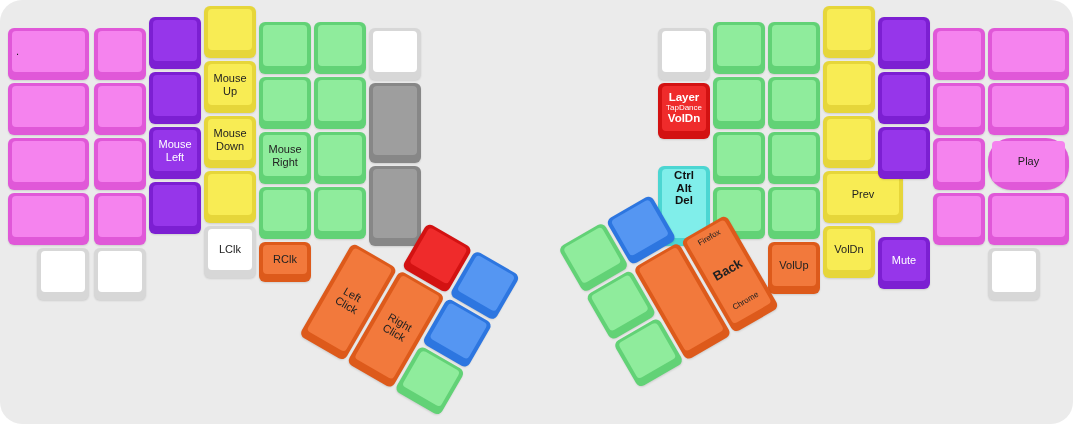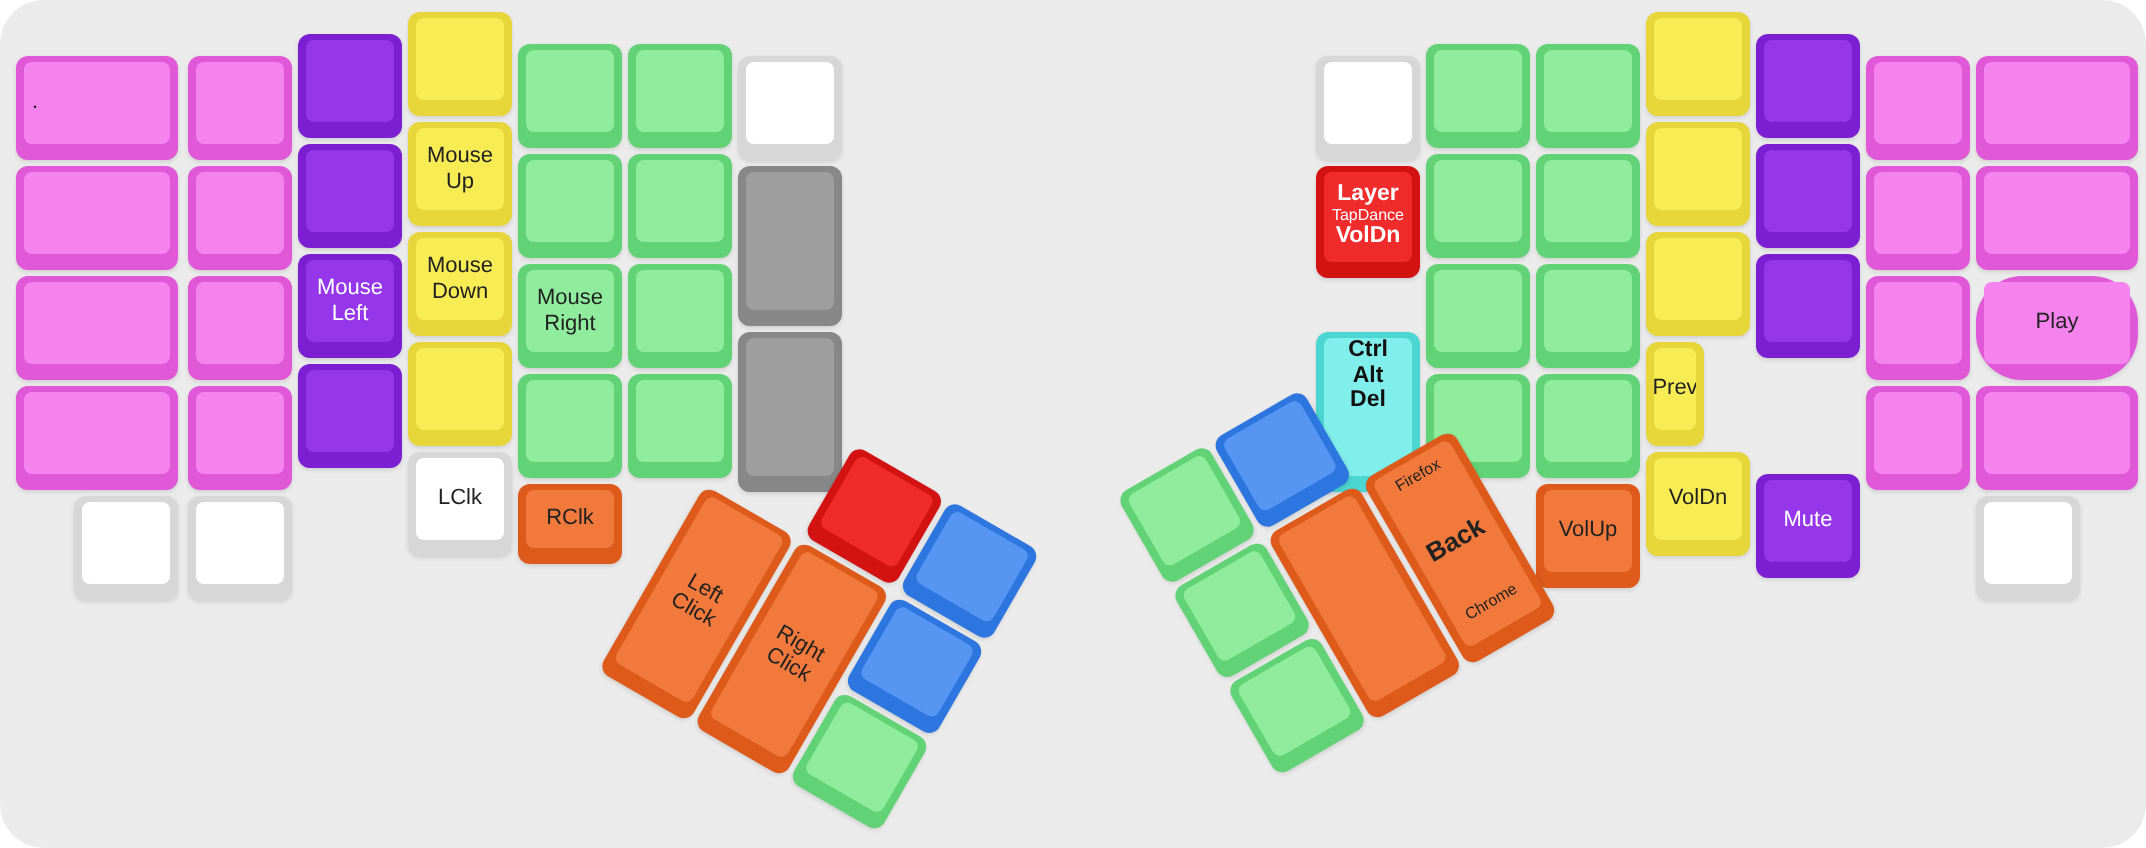--- a/index.html
+++ b/index.html
@@ -194,21 +194,21 @@
     </div>
     <div class="key" style="left: 823px; top: 6px; width: 52px; height: 52px; --base: #e6d63a; --surface: #f8ec54; --txt: #222222;">
       <div class="cap"></div>
     </div>
     <div class="key" style="left: 823px; top: 61px; width: 52px; height: 52px; --base: #e6d63a; --surface: #f8ec54; --txt: #222222;">
       <div class="cap"></div>
     </div>
     <div class="key" style="left: 823px; top: 116px; width: 52px; height: 52px; --base: #e6d63a; --surface: #f8ec54; --txt: #222222;">
       <div class="cap"></div>
     </div>
-    <div class="key" style="left: 823px; top: 171px; width: 29px; height: 52px; --base: #e6d63a; --surface: #f8ec54; --txt: #222222;">
+    <div class="key" style="left: 823px; top: 171px; width: 44px; height: 52px; padding-left: 36px; --base: #e6d63a; --surface: #f8ec54; --txt: #222222;">
       <div class="cap">
         <span class="ln n">Prev</span>
       </div>
     </div>
     <div class="key" style="left: 823px; top: 226px; width: 52px; height: 52px; --base: #e6d63a; --surface: #f8ec54; --txt: #222222;">
       <div class="cap">
         <span class="ln n">VolDn</span>
       </div>
     </div>
     <div class="key" style="left: 878px; top: 17px; width: 52px; height: 52px; --base: #7c1fd2; --surface: #9636ea; --txt: #ffffff;">

